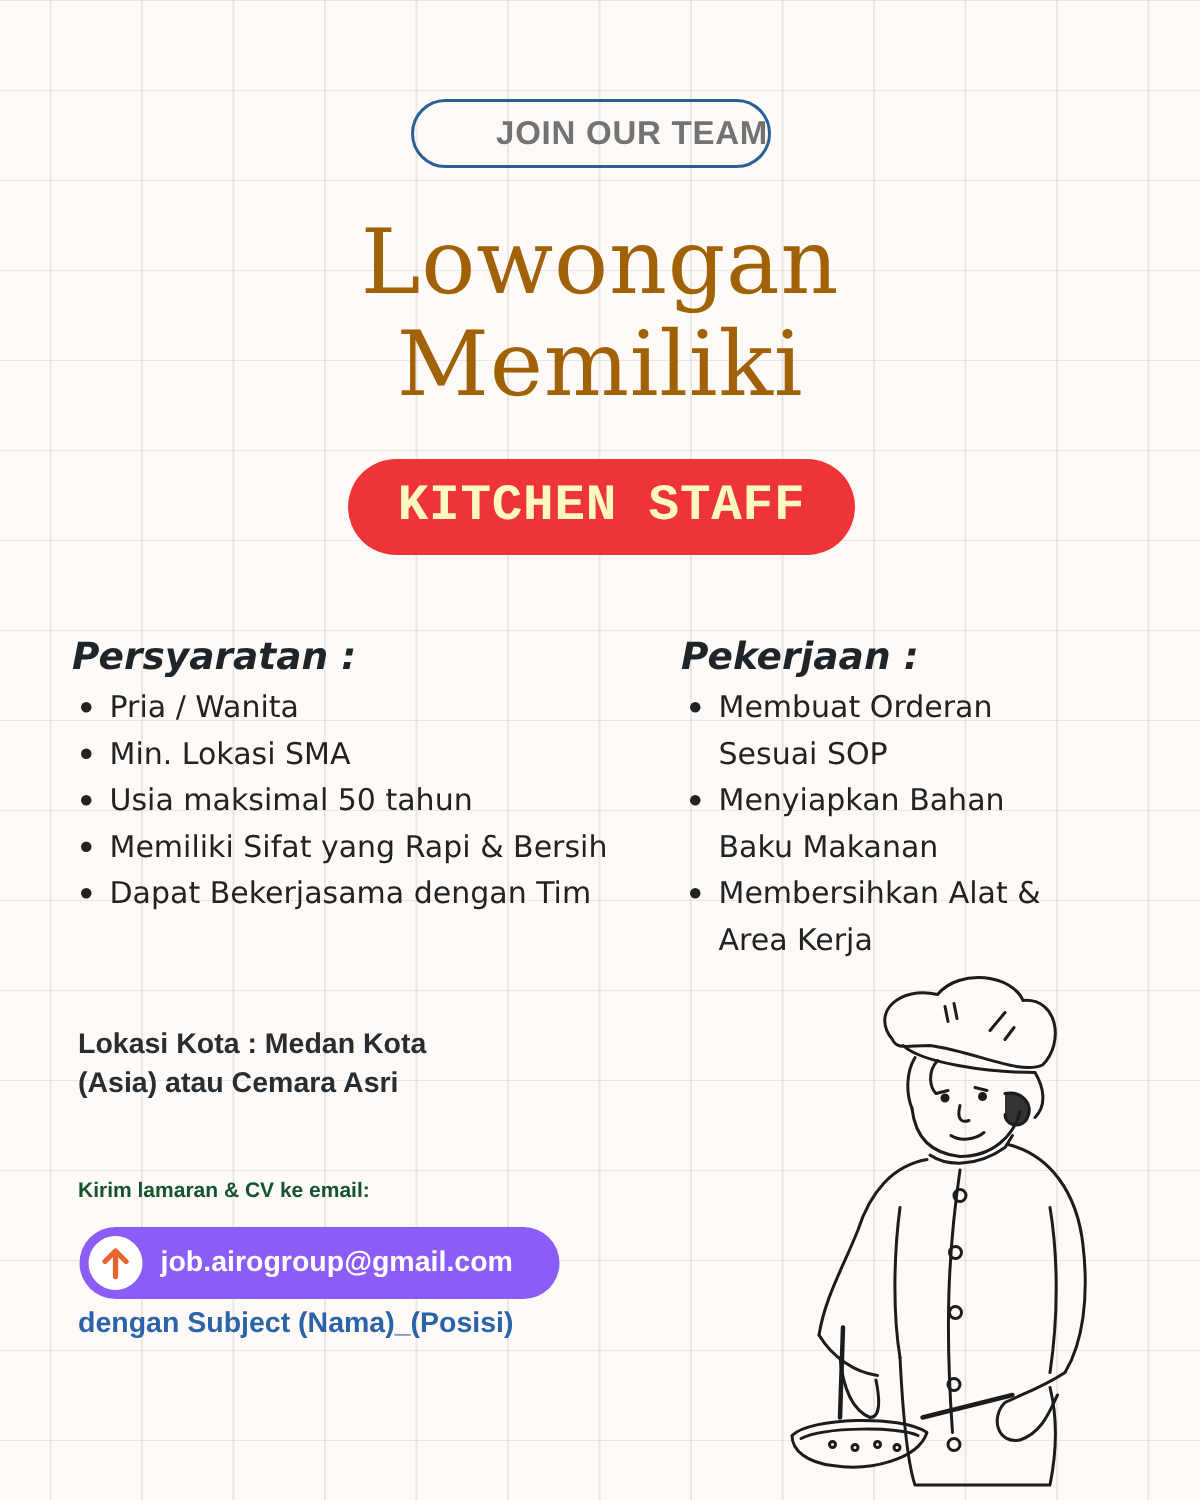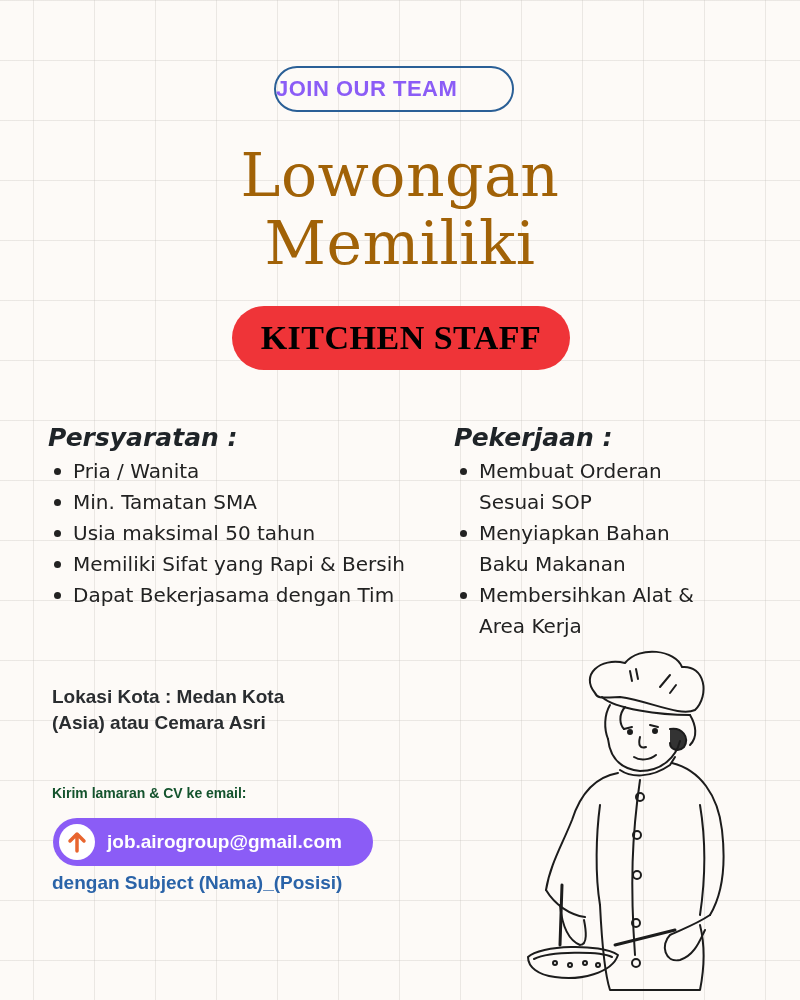--- a/index.html
+++ b/index.html
@@ -9,36 +9,36 @@
     background-image:
       linear-gradient(to right, rgba(200,195,190,0.35) 1px, transparent 1px),
       linear-gradient(to bottom, rgba(200,195,190,0.35) 1px, transparent 1px);
     background-size: 61px 60px;
     background-position: 33px 0px;
     font-family: "DejaVu Sans", sans-serif;
   }
   .join-pill {
     position: absolute; left: 274px; top: 66px; width: 240px; height: 46px;
     border: 2px solid #2a5f96; border-radius: 24px; box-sizing: border-box;
-    display: flex; align-items: center; justify-content: flex-start;
-    color: #8b5cf6; font-family: "Liberation Sans", sans-serif;
+    display: flex; align-items: center; justify-content: flex-end;
+    color: #737373; font-family: "Liberation Sans", sans-serif;
     font-weight: bold; font-size: 22px; letter-spacing: 0.5px;
   }
   .title {
     position: absolute; left: 0; width: 800px; text-align: center;
     color: #a16207; font-family: "DejaVu Serif", serif; font-size: 60px;
     line-height: 66px; letter-spacing: 0.5px;
   }
   .title-1 { top: 142px; }
   .title-2 { top: 210px; }
   .job-pill {
     position: absolute; left: 232px; top: 306px; width: 338px; height: 64px;
     background: #ef3438; border-radius: 32px;
     display: flex; align-items: center; justify-content: center;
-    color: #000000; font-family: Liberation Serif, serif;
+    color: #fef9c3; font-family: Liberation Mono, monospace;
     font-weight: bold; font-size: 34px; letter-spacing: 0.5px; text-align: right;
   }
   .col { position: absolute; top: 420px; }
   .col-left { left: 48px; }
   .col-right { left: 454px; }
   .col h2 {
     margin: 0; font-family: "DejaVu Sans", sans-serif; font-style: italic;
     font-weight: bold; font-size: 25px; color: #1f2428; line-height: 36px;
   }
   .col ul { list-style: none; margin: 0; padding: 0; }
@@ -87,21 +87,21 @@
 <div class="title title-2">Memiliki</div>
 
 <div class="job-pill">
   <span>KITCHEN STAFF</span>
 </div>
 
 <div class="col col-left">
   <h2>Persyaratan :</h2>
   <ul>
     <li><span class="bullet"></span><span>Pria / Wanita</span></li>
-    <li><span class="bullet"></span><span>Min. Tamatan SMA</span></li>
+    <li><span class="bullet"></span><span>Min. Lokasi SMA</span></li>
     <li><span class="bullet"></span><span>Usia maksimal 50 tahun</span></li>
     <li><span class="bullet"></span><span>Memiliki Sifat yang Rapi &amp; Bersih</span></li>
     <li><span class="bullet"></span><span>Dapat Bekerjasama dengan Tim</span></li>
   </ul>
 </div>
 
 <div class="col col-right" style="width:270px;">
   <h2>Pekerjaan :</h2>
   <ul>
     <li><span class="bullet"></span><span>Membuat Orderan Sesuai SOP</span></li>

